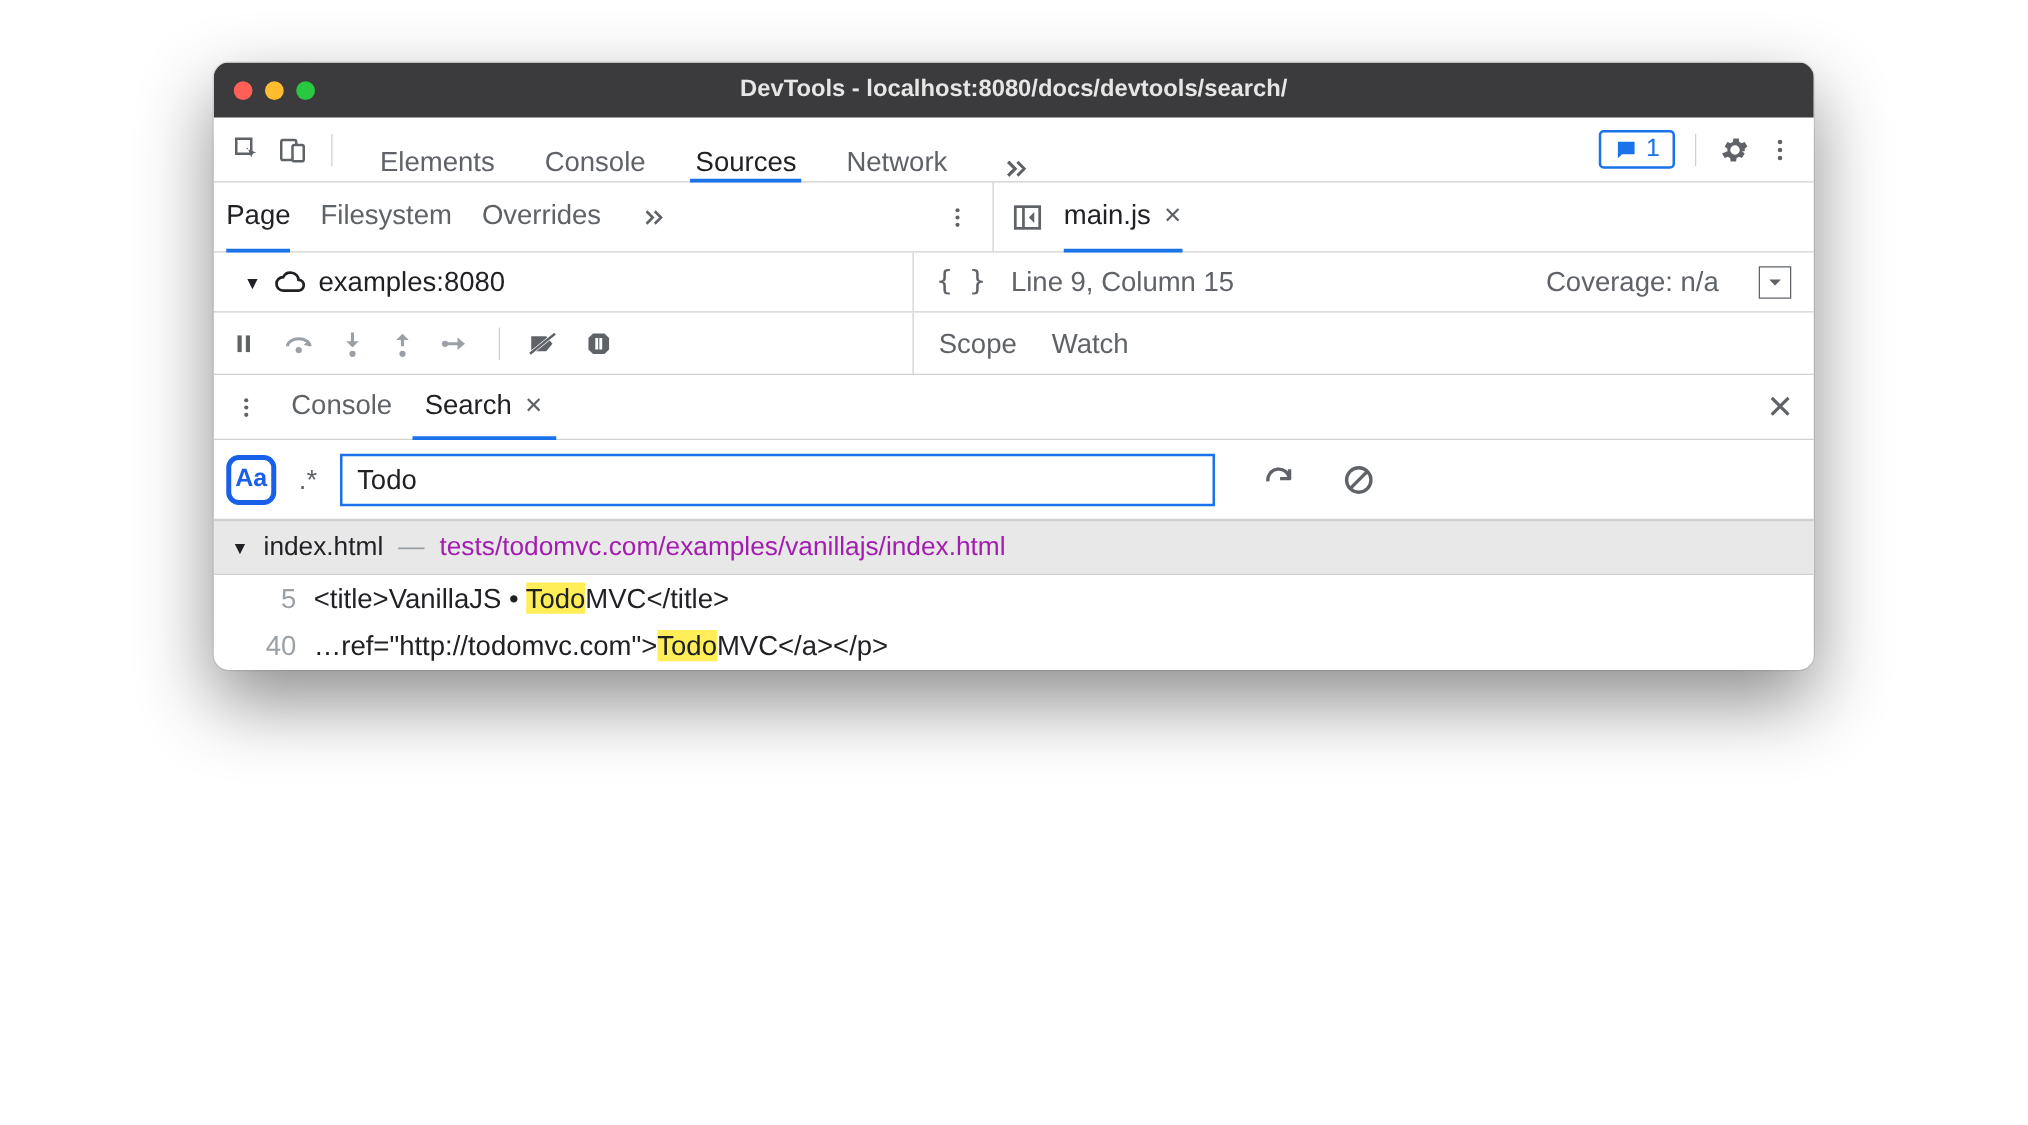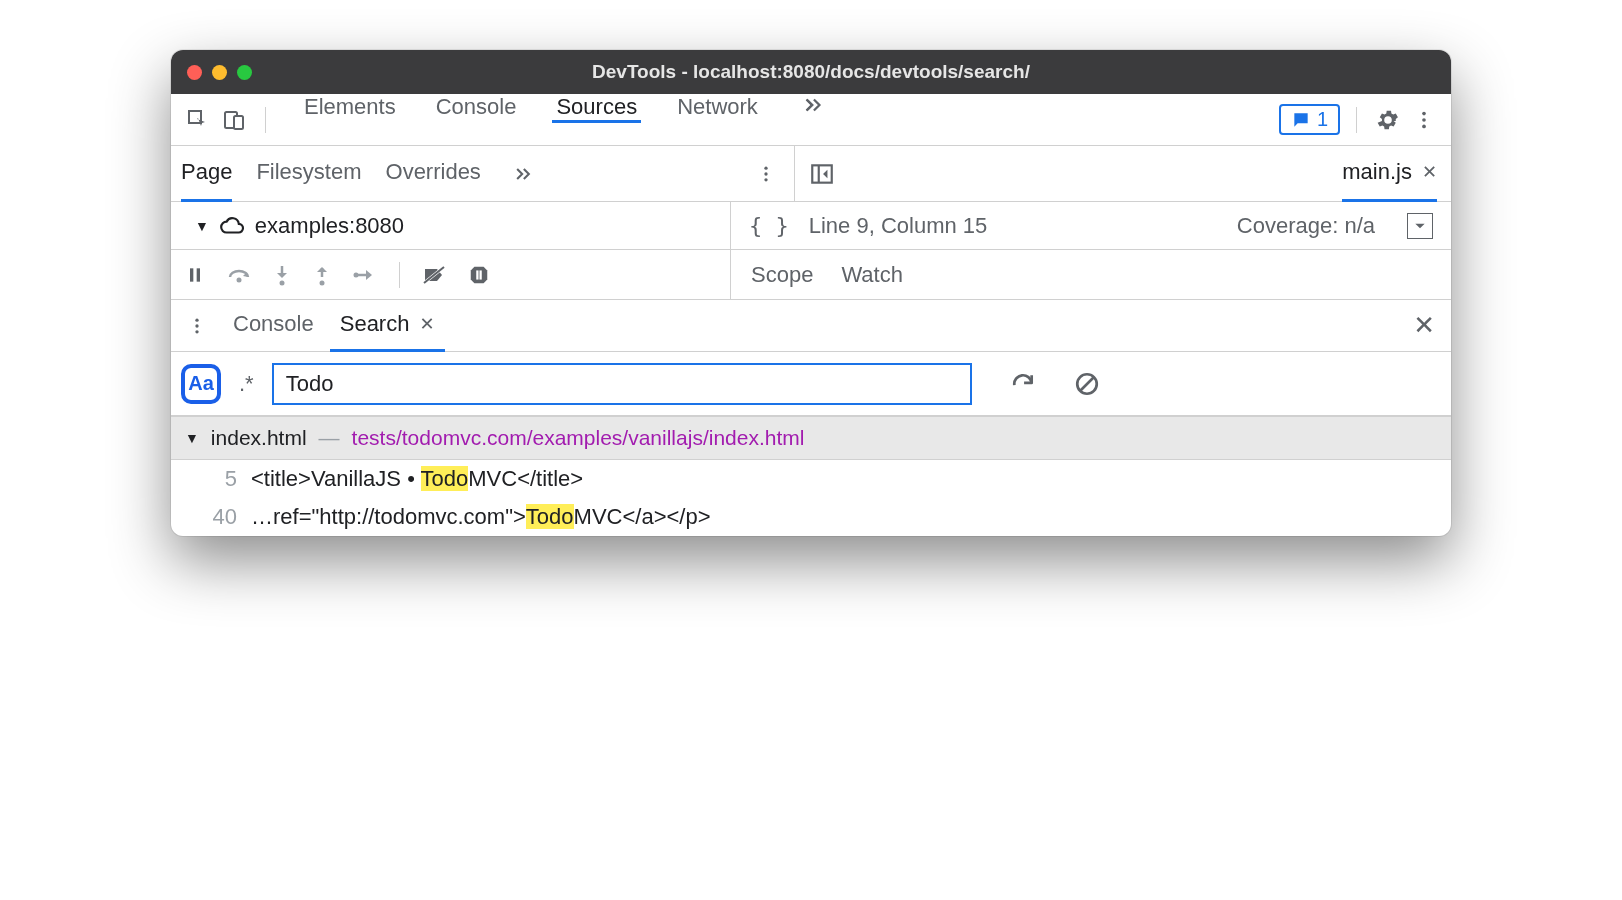--- a/index.html
+++ b/index.html
@@ -47,42 +47,42 @@
   .main-toolbar {
     height: 52px;
     border-bottom: 1px solid #d0d0d0;
     display: flex;
     align-items: center;
     padding: 0 12px;
     gap: 6px;
   }
   .icon-btn { width: 30px; height: 30px; display: inline-flex; align-items: center; justify-content: center; color: #5f6368; cursor: pointer; }
   .divider-v { width: 1px; height: 26px; background: #d0d0d0; margin: 0 10px; }
-  .main-tabs { display: flex; align-items: flex-start; height: 52px; gap: 32px; margin-left: 18px; }
+  .main-tabs { display: flex; align-items: flex-end; height: 52px; gap: 32px; margin-left: 18px; }
   .main-tab { display: flex; align-items: center; font-size: 22px; color: #5f6368; cursor: pointer; border-bottom: 3px solid transparent; padding: 0 4px; }
   .main-tab.active { color: #202124; border-bottom-color: #1a73e8; }
   .more-chev { color: #5f6368; font-size: 20px; padding: 0 8px; cursor: pointer; }
   .spacer { flex: 1; }
   .feedback-badge {
     display: flex; align-items: center; gap: 6px;
     border: 2px solid #1a73e8; border-radius: 4px;
     color: #1a73e8; padding: 2px 10px; cursor: pointer; font-size: 20px;
   }
   .feedback-badge svg { fill: #1a73e8; }
   
   .split-row { display: flex; height: 56px; border-bottom: 1px solid #d0d0d0; }
   .left-pane-header {
     width: 624px; display: flex; align-items: center; padding: 0 10px;
     border-right: 1px solid #d0d0d0; gap: 24px;
   }
   .left-pane-header .sources-tab { font-size: 22px; color: #5f6368; cursor: pointer; height: 56px; display:flex; align-items:center; border-bottom:3px solid transparent; }
   .left-pane-header .sources-tab.active { color: #202124; border-bottom-color: #1a73e8; }
   .left-pane-header .more-v { margin-left: auto; color:#5f6368; font-size:22px; cursor:pointer; padding: 0 8px;}
   .right-pane-header {
-    flex: 1; display: flex; align-items: center; padding: 0 14px; gap: 16px; justify-content: space-between;
+    flex: 1; display: flex; align-items: center; padding: 0 14px; gap: 16px;
   }
   .panel-collapse-icon { color:#5f6368; }
   .file-tab { display:flex; align-items:center; gap:10px; font-size:22px; color:#202124; border-bottom:3px solid #1a73e8; height:56px; cursor:pointer;}
   .file-tab .close-x { color:#5f6368; font-size:18px; cursor:pointer; }
   
   .tree-row { display:flex; height:48px; border-bottom:1px solid #d0d0d0;}
   .tree-left { width:560px; display:flex; align-items:center; gap:10px; padding:0 14px 0 24px; border-right:1px solid #d0d0d0; font-size:22px; color:#202124;}
   .dark-tri { color:#202124; font-size:14px;}
   .tree-right { flex:1; display:flex; align-items:center; padding:0 18px; gap:20px; font-size:22px; color:#5f6368;}
   .braces { font-family: monospace; font-size:22px; color:#5f6368; cursor:pointer;}

